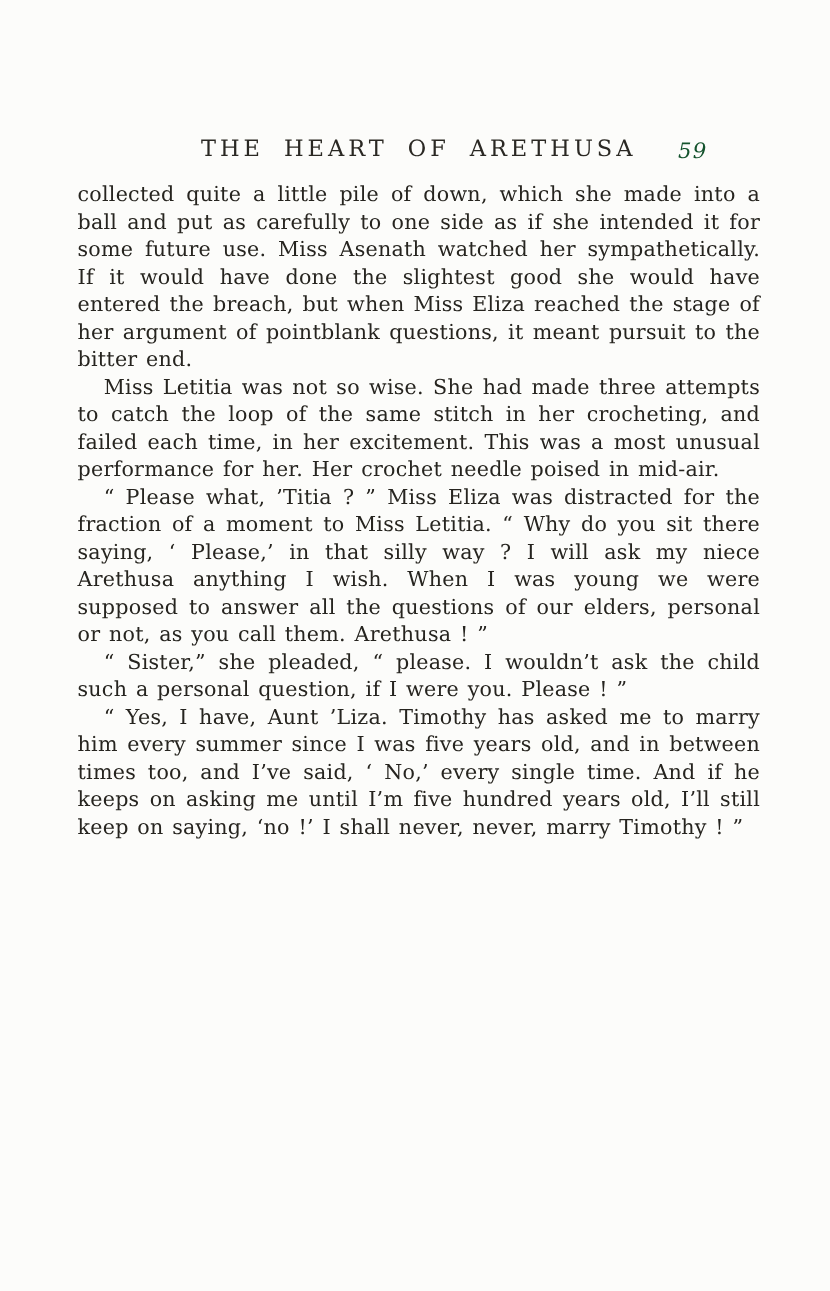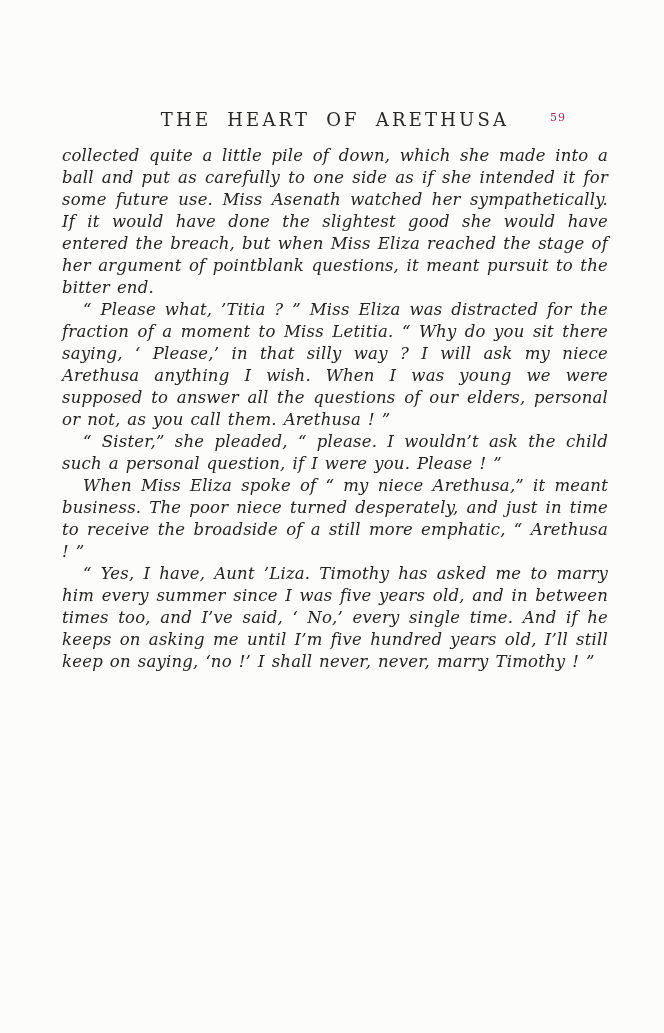--- a/index.html
+++ b/index.html
@@ -28,54 +28,54 @@
     font-size: 18px;
     letter-spacing: 3.2px;
     word-spacing: 7px;
     color: #2a2823;
     white-space: nowrap;
   }
   .running-header .pagenum {
     position: absolute;
     right: 42px;
     top: 2px;
-    font-size: 11px;
+    font-size: 17px;
     letter-spacing: 1px;
-    color: #be185d;
+    color: #14532d;
+    font-style: italic;
   }
   .text-block {
     position: absolute;
     top: 145px;
     left: 62px;
     width: 546px;
   }
   .para {
     margin: 0;
     font-size: 16.5px;
     line-height: 22px;
     text-align: justify;
     text-justify: inter-word;
     letter-spacing: 0.2px;
     word-spacing: 1.5px;
     color: #26241f;
-    font-style: italic;
   }
   .para.indent {
     text-indent: 21px;
   }
 </style>
 </head>
 <body>
 
 <div class="page">
   <div class="running-header">
     <span class="title">THE HEART OF ARETHUSA</span>
     <span class="pagenum">59</span>
   </div>
 
   <div class="text-block">
     <p class="para">collected quite a little pile of down, which she made into a ball and put as carefully to one side as if she intended it for some future use.  Miss Asenath watched her sympathetically.  If it would have done the slightest good she would have entered the breach, but when Miss Eliza reached the stage of her argument of pointblank questions, it meant pursuit to the bitter end.</p>
+    <p class="para indent">Miss Letitia was not so wise.  She had made three attempts to catch the loop of the same stitch in her crocheting, and failed each time, in her excitement.  This was a most unusual performance for her.  Her crochet needle poised in mid-air.</p>
     <p class="para indent">“ Please what, ’Titia ? ”  Miss Eliza was distracted for the fraction of a moment to Miss Letitia.  “ Why do you sit there saying, ‘ Please,’ in that silly way ?  I will ask my niece Arethusa anything I wish.  When I was young we were supposed to answer all the questions of our elders, personal or not, as you call them.  Arethusa ! ”</p>
     <p class="para indent">“ Sister,” she pleaded, “ please.  I wouldn’t ask the child such a personal question, if I were you.  Please ! ”</p>
-    <p class="para indent">When Miss Eliza spoke of “ my niece Arethusa,” it meant business.  The poor niece turned desperately, and just in time to receive the broadside of a still more emphatic, “ Arethusa ! ”</p>
     <p class="para indent">“ Yes, I have, Aunt ’Liza.  Timothy has asked me to marry him every summer since I was five years old, and in between times too, and I’ve said, ‘ No,’ every single time.  And if he keeps on asking me until I’m five hundred years old, I’ll still keep on saying, ‘no !’  I shall never, never, marry Timothy ! ”</p>
   </div>
 </div>
 
 </body></html>

